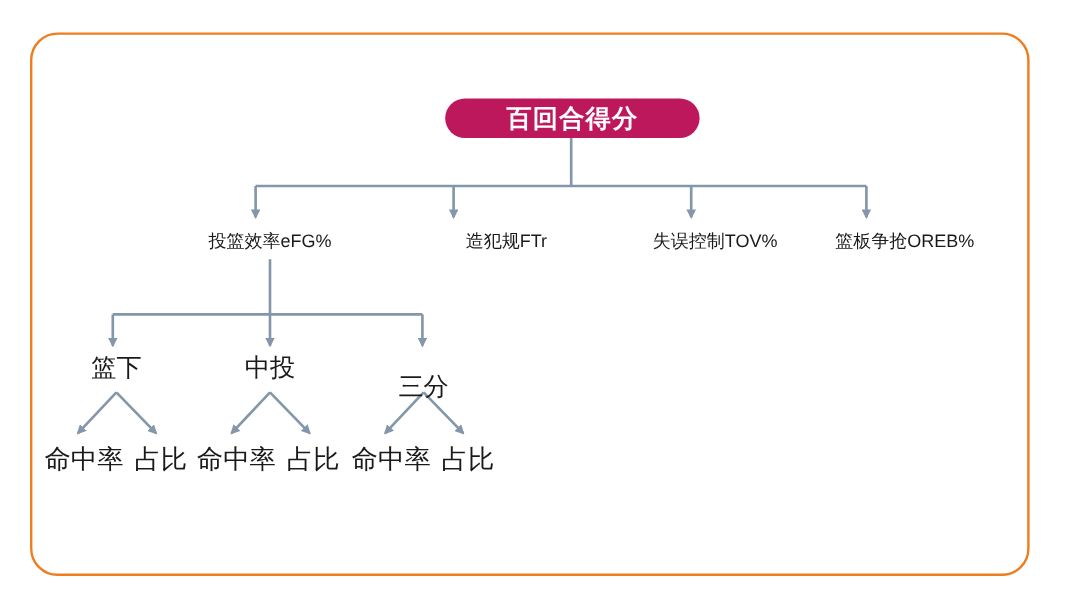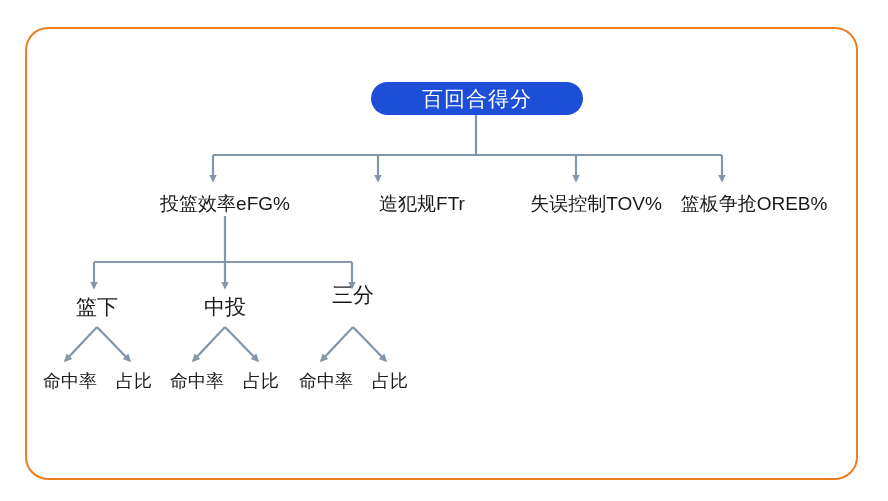--- a/index.html
+++ b/index.html
@@ -31,38 +31,38 @@
     top: 0;
     width: 888px;
     height: 501px;
     pointer-events: none;
   }
   .node-root {
     position: absolute;
     display: flex;
     align-items: center;
     justify-content: center;
-    background: #1d4ed8;
+    background: #be185d;
     color: #ffffff;
-    font-weight: normal;
+    font-weight: bold;
     border-radius: 17px;
     letter-spacing: 1px;
     white-space: nowrap;
   }
   .node-text {
     position: absolute;
     color: #1a1a1a;
     white-space: nowrap;
     text-align: center;
     transform: translateX(-50%);
     line-height: 1;
   }
-  .lvl2 { font-size: 19px; }
+  .lvl2 { font-size: 15px; }
   .lvl3 { font-size: 21px; }
-  .lvl4 { font-size: 18px; }
+  .lvl4 { font-size: 22px; }
 </style>
 </head>
 <body>
 
 <div id="canvas">
 
   <div id="frame"></div>
 
   <svg id="edges" viewBox="0 0 888 501" xmlns="http://www.w3.org/2000/svg">
     <defs>
@@ -103,21 +103,21 @@
 
   <div class="node-root" style="left:371px; top:82px; width:212px; height:33px; font-size:21px;">百回合得分</div>
 
   <div class="node-text lvl2" style="left:225px; top:194px;">投篮效率eFG%</div>
   <div class="node-text lvl2" style="left:378px; top:194px;margin-left:44px;">造犯规FTr</div>
   <div class="node-text lvl2" style="left:754px; top:194px;">篮板争抢OREB%</div>
   <div class="node-text lvl2" style="left:596px; top:194px;">失误控制TOV%</div>
 
   <div class="node-text lvl3" style="left:97px; top:296px;">篮下</div>
   <div class="node-text lvl3" style="left:225px; top:296px;">中投</div>
-  <div class="node-text lvl3" style="left:353px; top:284px;">三分</div>
+  <div class="node-text lvl3" style="left:353px; top:312px;">三分</div>
 
   <div class="node-text lvl4" style="left:70px; top:372px;">命中率</div>
   <div class="node-text lvl4" style="left:134px; top:372px;">占比</div>
   <div class="node-text lvl4" style="left:197px; top:372px;">命中率</div>
   <div class="node-text lvl4" style="left:261px; top:372px;">占比</div>
   <div class="node-text lvl4" style="left:326px; top:372px;">命中率</div>
   <div class="node-text lvl4" style="left:390px; top:372px;">占比</div>
 
 </div>
 

